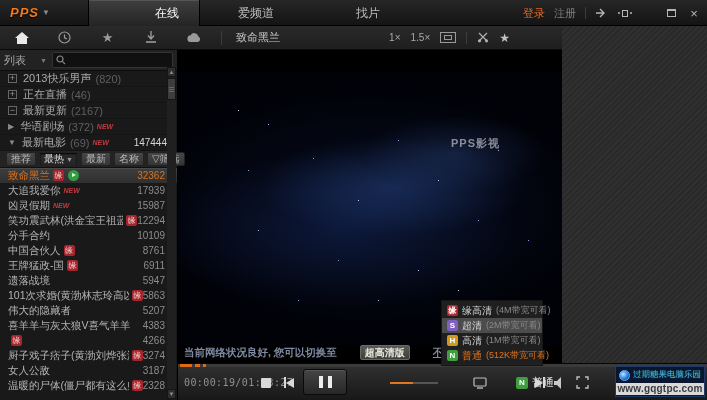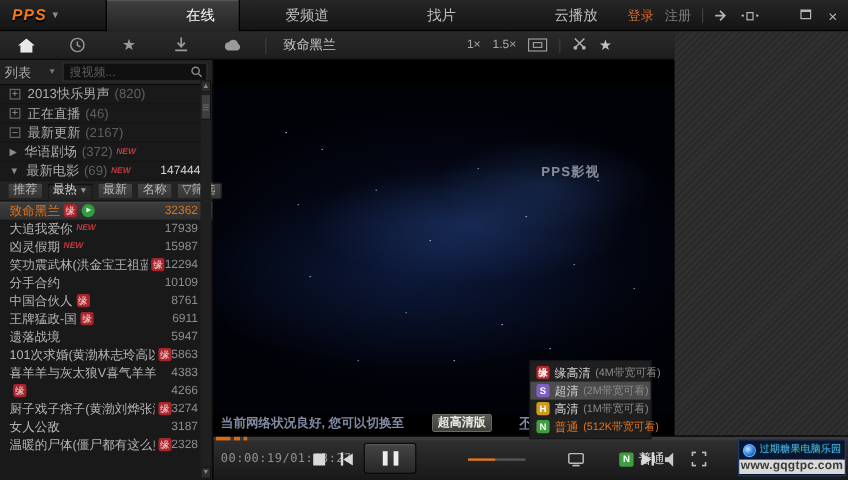--- a/index.html
+++ b/index.html
@@ -156,21 +156,20 @@
 
 <div id="app">
 
   <div class="titlebar">
     <span class="logo">PPS</span>
     <span class="logo-caret">▼</span>
     <div class="tabs" id="tabs">
         <div class="tab active">在线</div>
         <div class="tab">爱频道</div>
         <div class="tab">找片</div>
-        <div class="tab">云播放</div>
       </div>
     <div class="tb-right">
       <span class="login">登录</span>
       <span class="register">注册</span>
       <span class="tb-sep"></span>
       <span class="winbtn ico-pin">
         <svg width="12" height="10" viewBox="0 0 12 10">
             <path d="M1 5h7M5 1l4 4-4 4" stroke="#b5b5b5" stroke-width="1.4" fill="none"></path>
           </svg>
       </span>
@@ -237,21 +236,20 @@
     <div class="pps-mark">PPS影视</div>
   </div>
 
   <div class="sidebar">
     <div class="search-row">
       <span class="list-btn">
         <span>列表</span>
         <span class="car">▼</span>
       </span>
       <span class="search-box">
-        <input placeholder="搜视频..." style="">
         <svg width="10" height="10" viewBox="0 0 10 10">
             <circle cx="4" cy="4" r="3" stroke="#8a8a8a" fill="none" stroke-width="1.2"></circle>
             <path d="M6.3 6.3 9 9" stroke="#8a8a8a" stroke-width="1.2"></path>
           </svg>
       </span>
     </div>
     <div id="cats">
         <div class="cat-row">
           <span class="exp-box">+</span>
           <span class="cat-name">2013快乐男声</span>
@@ -329,20 +327,24 @@
         <div class="mrow">
           <span class="mtitle">遗落战境</span>
           <span class="mcount">5947</span>
         </div>
         <div class="mrow">
           <span class="mtitle">101次求婚(黄渤林志玲高以翔)</span>
           <span class="yuan">缘</span>
           <span class="mcount">5863</span>
         </div>
         <div class="mrow">
+          <span class="mtitle">伟大的隐藏者</span>
+          <span class="mcount">5207</span>
+        </div>
+        <div class="mrow">
           <span class="mtitle">喜羊羊与灰太狼V喜气羊羊过蛇年</span>
           <span class="mcount">4383</span>
         </div>
         <div class="mrow">
           <span class="yuan">缘</span>
           <span class="mcount">4266</span>
         </div>
         <div class="mrow">
           <span class="mtitle">厨子戏子痞子(黄渤刘烨张涵予)</span>
           <span class="yuan">缘</span>

